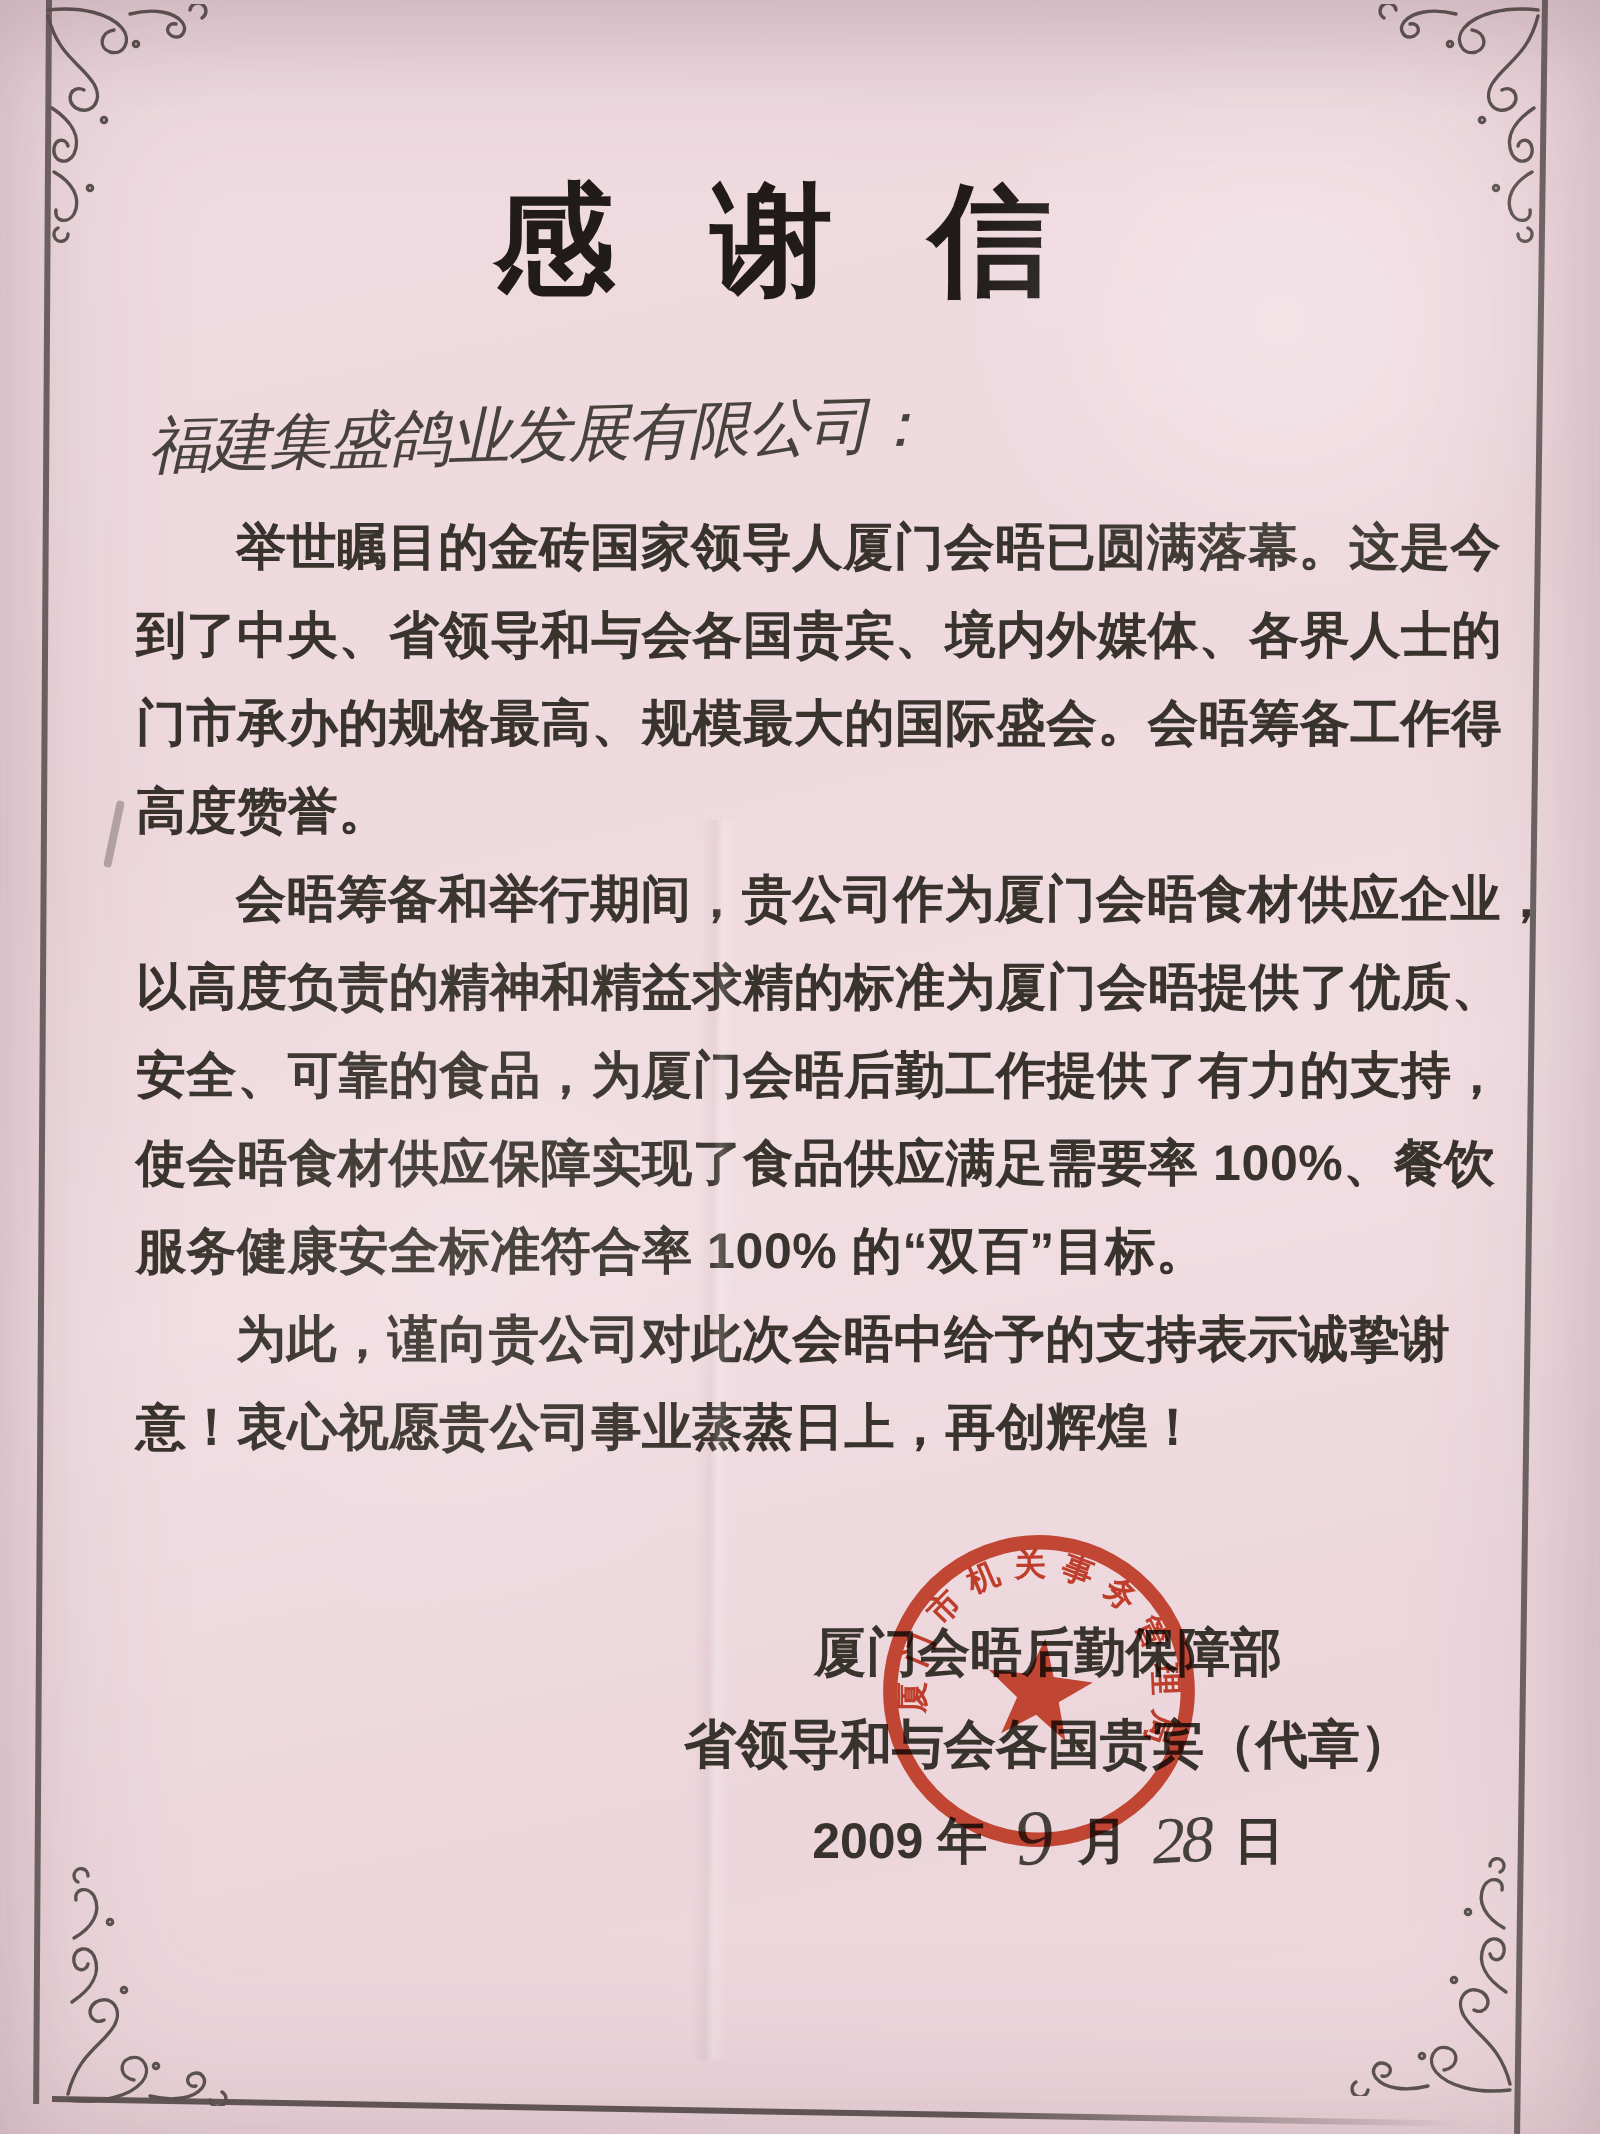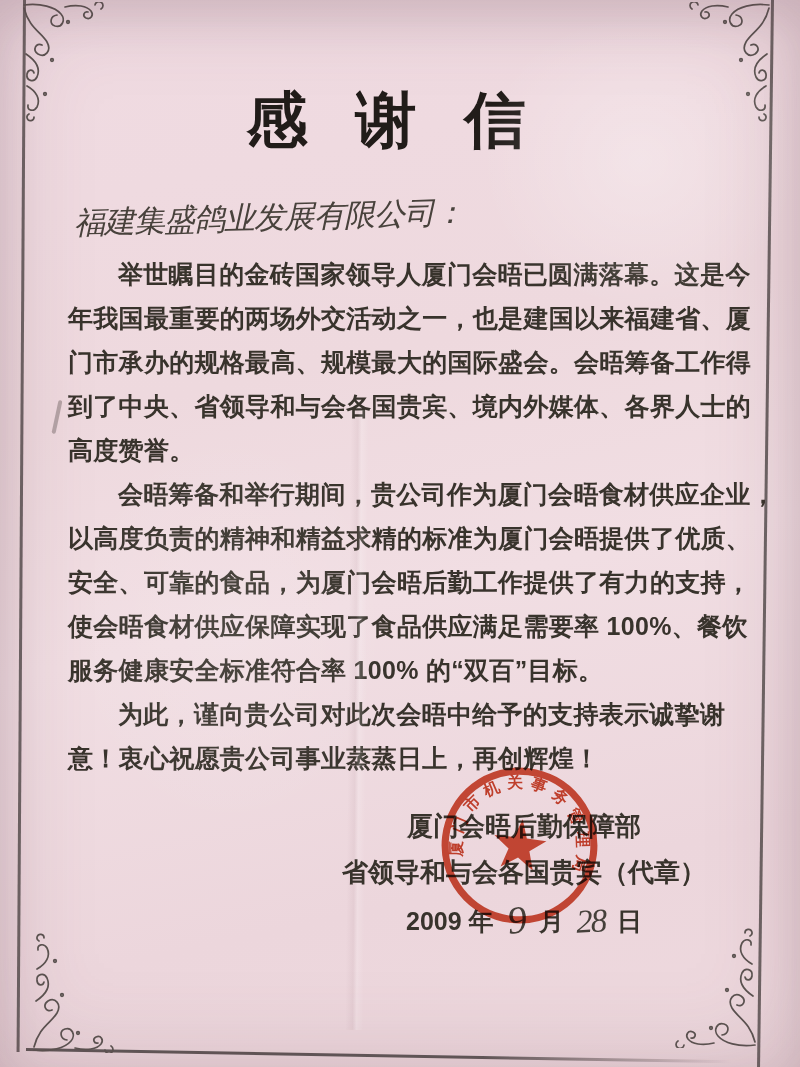--- a/index.html
+++ b/index.html
@@ -95,23 +95,22 @@
   <svg class="corner br" viewBox="0 0 90 120">
       <use href="#flourish"></use>
     </svg>
 
   <div class="title">感谢信</div>
 
   <div class="recipient">福建集盛鸽业发展有限公司：</div>
 
   <div class="body">
     <div class="bline indent">举世瞩目的金砖国家领导人厦门会晤已圆满落幕。这是今</div>
-    <div class="bline">年我国最重要的两场外交活动之一，也是建国以来福建省、厦</div>
+    <div class="bline">到了中央、省领导和与会各国贵宾、境内外媒体、各界人士的</div>
     <div class="bline">门市承办的规格最高、规模最大的国际盛会。会晤筹备工作得</div>
-    <div class="bline">到了中央、省领导和与会各国贵宾、境内外媒体、各界人士的</div>
     <div class="bline">高度赞誉。</div>
     <div class="bline indent">会晤筹备和举行期间，贵公司作为厦门会晤食材供应企业，</div>
     <div class="bline">以高度负责的精神和精益求精的标准为厦门会晤提供了优质、</div>
     <div class="bline">安全、可靠的食品，为厦门会晤后勤工作提供了有力的支持，</div>
     <div class="bline">使会晤食材供应保障实现了食品供应满足需要率 100%、餐饮</div>
     <div class="bline">服务健康安全标准符合率 100% 的“双百”目标。</div>
     <div class="bline indent">为此，谨向贵公司对此次会晤中给予的支持表示诚挚谢</div>
     <div class="bline">意！衷心祝愿贵公司事业蒸蒸日上，再创辉煌！</div>
   </div>
 

